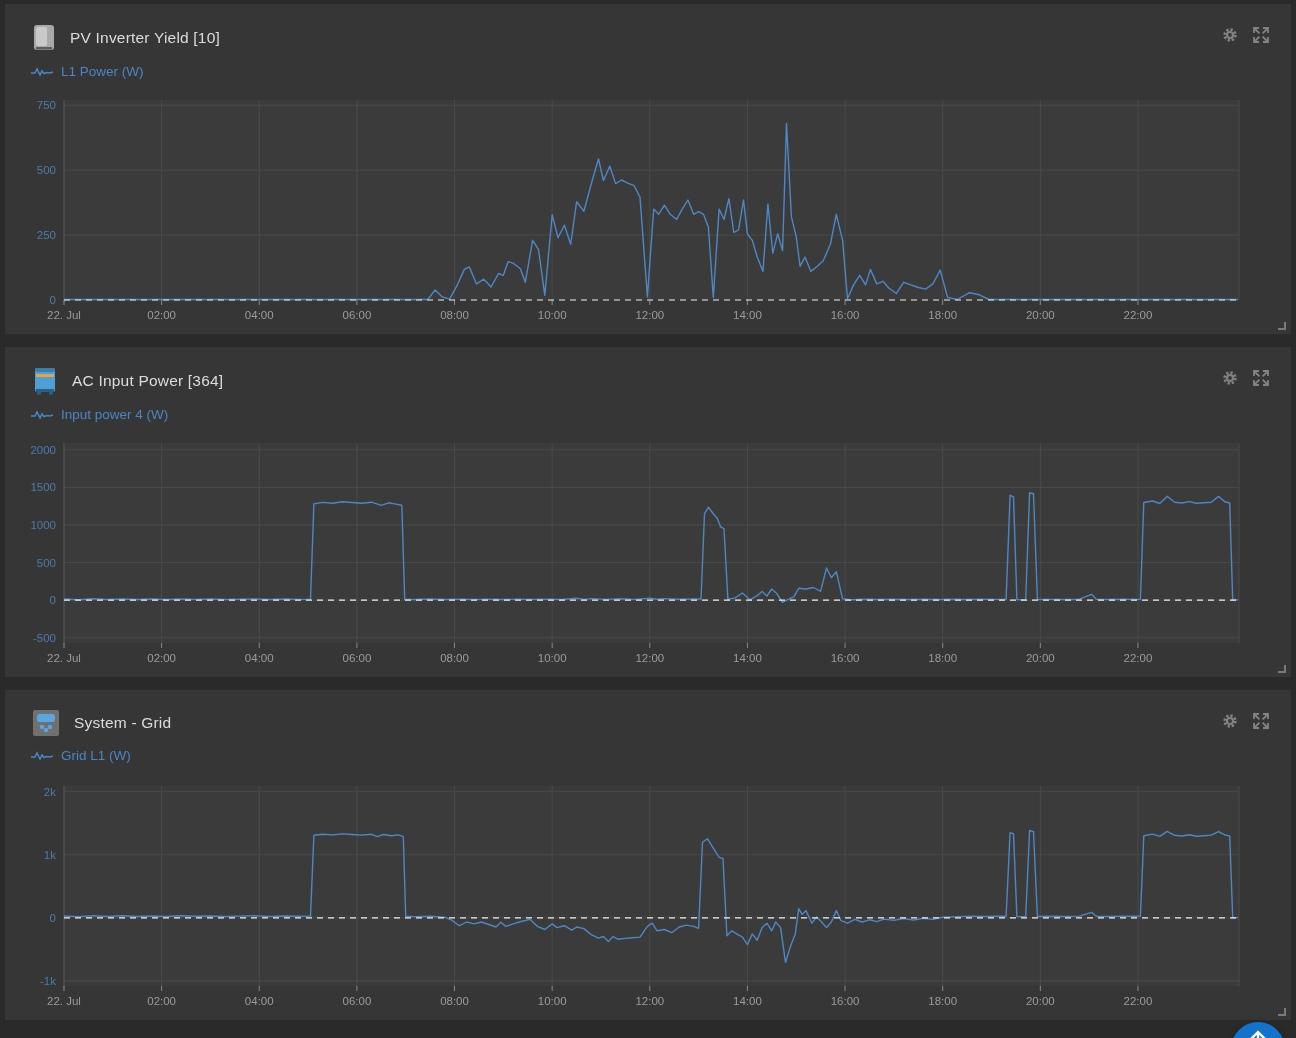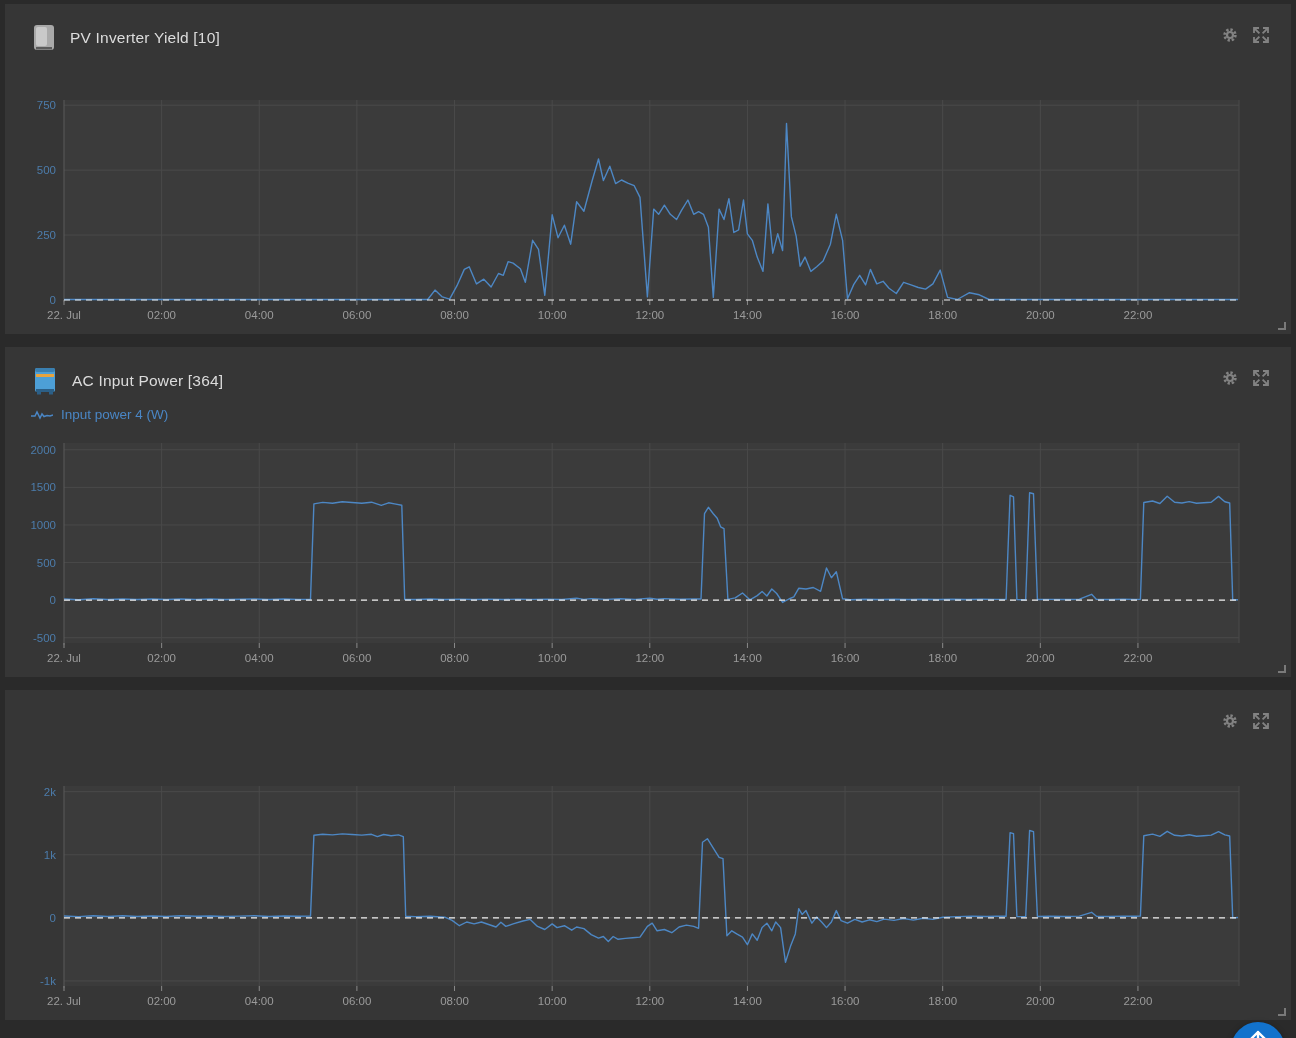--- a/index.html
+++ b/index.html
@@ -31,20 +31,26 @@
 
   <div class="panel">
     <div class="panel-header">
       <div class="title-row">
         <svg class="dev-icon" width="22" height="28">
           <rect x="1" y="1" width="20" height="25" rx="3" fill="#a9a9a9"></rect>
           <rect x="3" y="3" width="11" height="19" rx="2" fill="#c9c9c9"></rect>
           <rect x="3" y="23" width="16" height="2.5" fill="#5b5b5b"></rect>
         </svg>
         <span class="panel-title">PV Inverter Yield [10]</span>
+      </div>
+      <div class="legend-row">
+        <svg width="22" height="12">
+          <path d="M0,7 L4,7 L6,3 L9,9 L11,5 L13,7.5 L16,6.5 L19,7 L22,6" fill="none" stroke="#4a86c5" stroke-width="1.5"></path>
+        </svg>
+        <span class="legend-label">L1 Power (W)</span>
       </div>
       <div class="hdr-actions">
         <svg class="icon-btn" viewBox="0 0 18 18">
           <circle cx="9" cy="9" r="5.4" fill="none" stroke="#909090" stroke-width="2.6" stroke-dasharray="2.3 1.9"></circle>
           <circle cx="9" cy="9" r="3" fill="none" stroke="#909090" stroke-width="2.2"></circle>
         </svg>
         <svg class="icon-btn" viewBox="0 0 18 18">
           <g stroke="#909090" stroke-width="1.8" fill="none">
             <path d="M11 2 H16 V7 M16 2 L10.6 7.4"></path>
             <path d="M7 2 H2 V7 M2 2 L7.4 7.4"></path>
@@ -196,20 +202,36 @@
           <text x="51" y="18.76691729323308" fill="#4c7cab" font-size="11.5" text-anchor="end">2000</text>
           <polyline points="59.0,164.0 73.6,164.8 88.3,163.8 102.9,164.5 117.6,164.0 132.2,164.5 146.9,164.0 161.5,164.5 176.2,164.0 190.8,164.4 205.4,164.0 220.1,164.5 234.7,164.2 249.4,164.0 264.0,164.5 278.7,164.0 293.3,164.4 305.5,164.2 308.9,68.9 317.7,67.4 327.5,68.2 337.3,66.8 347.0,67.5 356.8,68.3 366.5,67.2 376.3,70.3 383.6,67.8 390.9,69.1 396.8,70.3 399.7,164.4 410.5,164.5 425.1,164.0 439.8,164.5 454.4,164.1 469.1,164.5 483.7,164.1 498.3,164.5 513.0,164.1 527.6,164.4 542.3,164.1 556.9,164.5 571.6,163.3 578.9,164.4 586.2,163.6 600.9,164.4 615.5,163.8 630.1,164.4 644.8,163.3 652.1,164.2 659.4,163.6 674.1,164.2 688.7,164.0 696.0,164.0 699.5,78.7 703.4,72.3 708.3,78.7 712.2,83.2 715.6,91.8 719.0,93.7 722.9,164.4 730.2,162.9 737.5,158.0 744.9,164.8 752.2,160.6 757.1,156.5 761.9,161.0 766.8,154.0 771.7,158.5 777.6,167.4 783.9,164.0 788.8,161.8 793.7,153.3 801.0,154.0 808.3,152.5 815.6,156.3 821.5,133.0 826.4,142.7 831.3,136.7 837.6,163.8 844.9,164.8 859.6,164.2 874.2,164.5 888.9,164.2 903.5,164.5 918.2,164.2 932.8,164.5 947.5,164.2 962.1,164.5 976.7,164.2 991.4,164.4 1001.1,164.2 1005.1,60.3 1008.5,61.8 1011.9,164.5 1020.7,164.8 1024.6,57.8 1028.5,58.8 1032.4,164.5 1045.1,164.4 1059.7,164.5 1074.4,164.2 1086.6,159.3 1091.5,164.4 1103.7,164.5 1118.3,164.2 1130.5,164.4 1135.4,164.2 1138.8,67.5 1147.6,66.0 1154.9,68.5 1162.2,61.2 1169.6,67.2 1176.9,68.0 1184.2,66.6 1191.5,68.3 1198.9,67.8 1206.2,67.2 1213.5,61.4 1219.8,66.8 1224.7,68.0 1227.7,164.8 1233.0,164.8" fill="none" stroke="#4d87c4" stroke-width="1.4" stroke-linejoin="round"></polyline>
           <line x1="59" y1="165.14285714285714" x2="1234" y2="165.14285714285714" stroke="#f0f0f0" stroke-width="1.2" stroke-dasharray="6 5"></line>
         </svg>
     </div>
     <div class="resize-handle"></div>
   </div>
 
   <div class="panel">
     <div class="panel-header">
+      <div class="title-row">
+        <svg class="dev-icon" width="26" height="26">
+          <rect x="0" y="0" width="26" height="26" rx="2" fill="#707070"></rect>
+          <rect x="4" y="4" width="18" height="8" rx="2.5" fill="#5aa7e0"></rect>
+          <circle cx="9" cy="17" r="2.2" fill="#5aa7e0"></circle>
+          <circle cx="13" cy="20" r="2.2" fill="#5aa7e0"></circle>
+          <circle cx="17" cy="17" r="2.2" fill="#5aa7e0"></circle>
+        </svg>
+        <span class="panel-title">System - Grid</span>
+      </div>
+      <div class="legend-row">
+        <svg width="22" height="12">
+          <path d="M0,7 L4,7 L6,3 L9,9 L11,5 L13,7.5 L16,6.5 L19,7 L22,6" fill="none" stroke="#4a86c5" stroke-width="1.5"></path>
+        </svg>
+        <span class="legend-label">Grid L1 (W)</span>
+      </div>
       <div class="hdr-actions">
         <svg class="icon-btn" viewBox="0 0 18 18">
           <circle cx="9" cy="9" r="5.4" fill="none" stroke="#909090" stroke-width="2.6" stroke-dasharray="2.3 1.9"></circle>
           <circle cx="9" cy="9" r="3" fill="none" stroke="#909090" stroke-width="2.2"></circle>
         </svg>
         <svg class="icon-btn" viewBox="0 0 18 18">
           <g stroke="#909090" stroke-width="1.8" fill="none">
             <path d="M11 2 H16 V7 M16 2 L10.6 7.4"></path>
             <path d="M7 2 H2 V7 M2 2 L7.4 7.4"></path>
             <path d="M16 11 V16 H11 M16 16 L10.6 10.6"></path>

